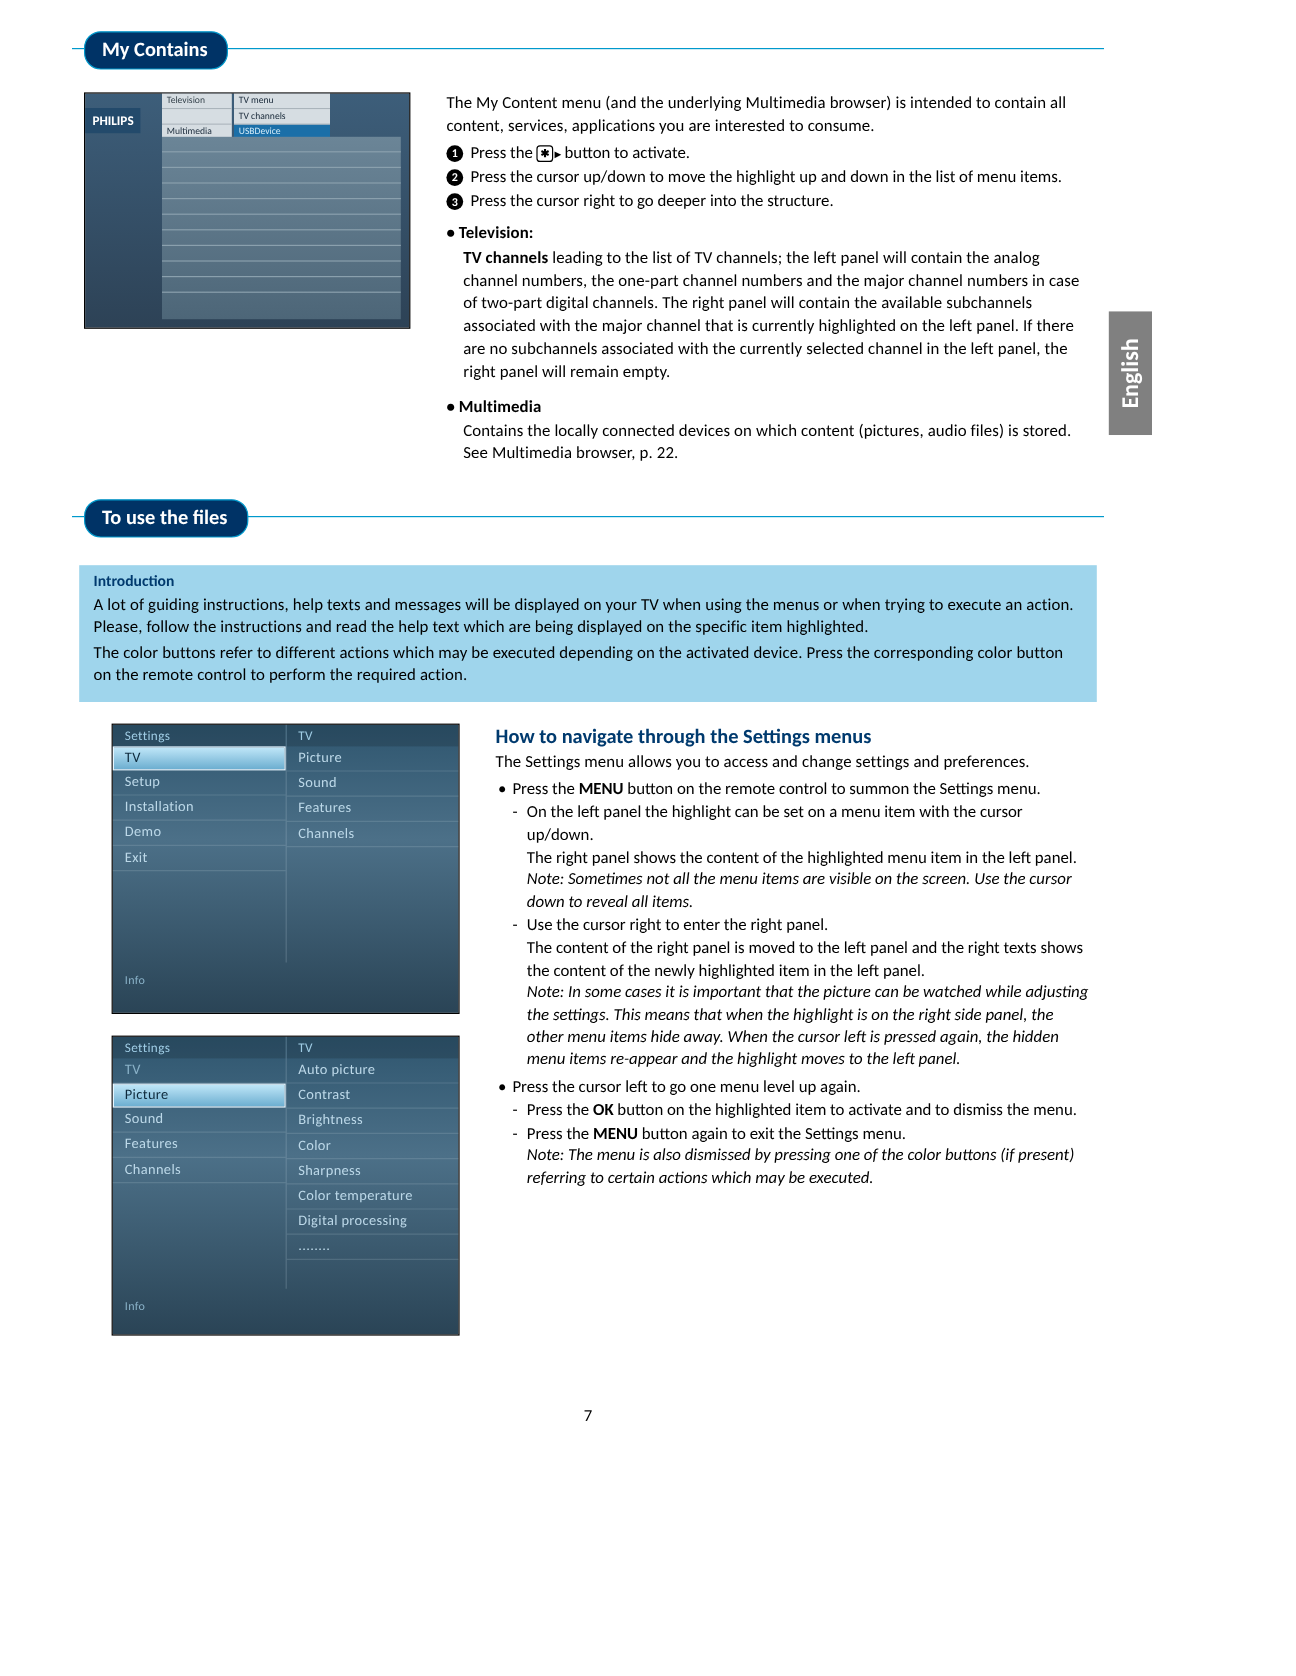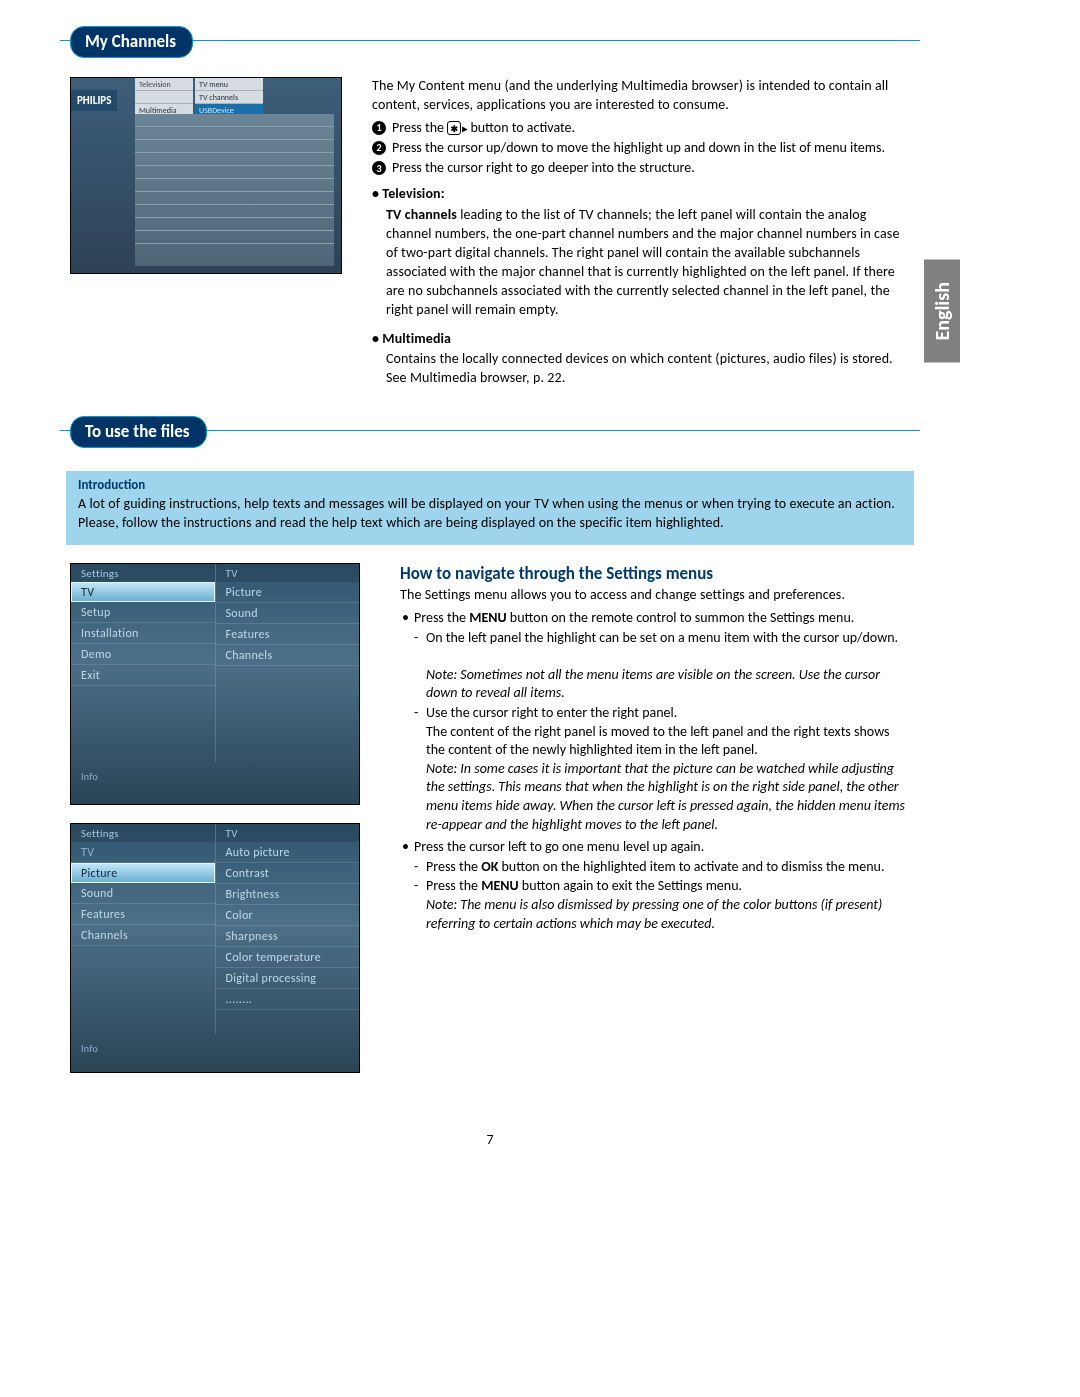--- a/index.html
+++ b/index.html
@@ -85,41 +85,42 @@
     border:1px solid #000; width:270px; height:195px;
     background:linear-gradient(#3d5e7a,#2d4256);
     position:relative; overflow:hidden; font-size:9px; color:#1a2a3a;
   }
   .tvshot .brand {
     position:absolute; left:0; top:12px; background:#234a6b;
     color:#fff; font-weight:bold; font-size:11px; padding:4px 6px;
   }
   .tvshot .col { position:absolute; top:0; background:#cfd6db; }
   .tvshot .c1 { left:64px; width:58px; }
-  .tvshot .c2 { left:124px; width:68px; }
+  .tvshot .c2 { left:124px; width:80px; }
   .tvshot .col .cell {
     height:12px; line-height:12px; padding:0 4px;
     border-bottom:1px solid #aab4bb; background:#d6dde2; font-size:8px;
   }
   .tvshot .col .cell.blank { color:transparent; }
   .tvshot .col .hilite { background:#1b6fa8; color:#cfe9f7; }
   .tvshot .rows {
     position:absolute; left:64px; right:7px; top:36px; bottom:7px;
     background:linear-gradient(#6b8597,#4d6678);
   }
   .tvshot .rows .r { height:12px; border-bottom:1px solid #8aa0ad; }
   .tvshot .colhead { background:#e0e5e9; color:#3a4750; font-size:8px; }
 
   
   .tvshot2 {
     border:1px solid #000; width:288px;
     background:linear-gradient(180deg,#2f566f 0%,#4c7088 40%,#2a4456 100%);
     color:#b8d5e6; font-size:12px; letter-spacing:0.3px;
     margin-bottom:18px;
     position: relative;
+    margin-left: 23px;
   }
   .tvshot2 .top { display:flex; }
   .tvshot2 .pcol { flex:1; }
   .tvshot2 .pcol .ph {
     color:#9fcce4; padding:3px 10px 2px 10px; font-size:11px;
     background:rgba(0,0,0,0.15);
   }
   .tvshot2 .pcol .pi {
     padding:3px 10px; border-bottom:1px solid rgba(180,200,210,0.2);
     color:#bcd8e8; font-size:12px;
@@ -143,21 +144,21 @@
 </style>
 </head>
 <body>
 
 
 
 <div class="lang-tab">English</div>
 
 
 <div class="top-rule"></div>
-<div class="section-header">My Channels</div>
+<div class="section-header">My Contains</div>
 
 <div class="two-col">
   <div class="left-col">
     <div class="tvshot">
       <div class="brand">PHILIPS</div>
       <div class="col c1">
         <div class="cell colhead">Television</div>
         <div class="cell blank">.</div>
         <div class="cell">Multimedia</div>
       </div>
@@ -215,20 +216,21 @@
 
 <div style="height:40px;"></div>
 
 
 <div class="top-rule"></div>
 <div class="section-header">To use the files</div>
 
 <div class="intro-box">
   <h3>Introduction</h3>
   <p>A lot of guiding instructions, help texts and messages will be displayed on your TV when using the menus or when trying to execute an action. Please, follow the instructions and read the help text which are being displayed on the specific item highlighted.</p>
+  <p>The color buttons refer to different actions which may be executed depending on the activated device. Press the corresponding color button on the remote control to perform the required action.</p>
 </div>
 
 <div class="two-col">
   <div class="left-col" style="flex:0 0 300px;">
 
     <div class="tvshot2" style="height:240px;">
       <div class="top" style="height:198px;">
         <div class="pcol divider">
           <div class="ph">Settings</div>
           <div class="pi sel">TV</div>
@@ -278,21 +280,21 @@
   <div class="right-col">
     <h3 class="howto">How to navigate through the Settings menus</h3>
     <p>The Settings menu allows you to access and change settings and preferences.</p>
 
     <ul class="outer">
       <li>
         <span id="b1-text">Press the <b>MENU</b> button on the remote control to summon the Settings menu.</span>
         <ul class="dash">
           <li>
             <span>On the left panel the highlight can be set on a menu item with the cursor up/down.</span><br>
-            <br>
+            <span>The right panel shows the content of the highlighted menu item in the left panel.</span><br>
             <em class="note">Note: Sometimes not all the menu items are visible on the screen. Use the cursor down to reveal all items.</em>
           </li>
           <li>
             <span>Use the cursor right to enter the right panel.</span><br>
             <span>The content of the right panel is moved to the left panel and the right texts shows the content of the newly highlighted item in the left panel.</span><br>
             <em class="note">Note: In some cases it is important that the picture can be watched while adjusting the settings. This means that when the highlight is on the right side panel, the other menu items hide away.  When the cursor left is pressed again, the hidden menu items re-appear and the highlight moves to the left panel.</em>
           </li>
         </ul>
       </li>
       <li>

